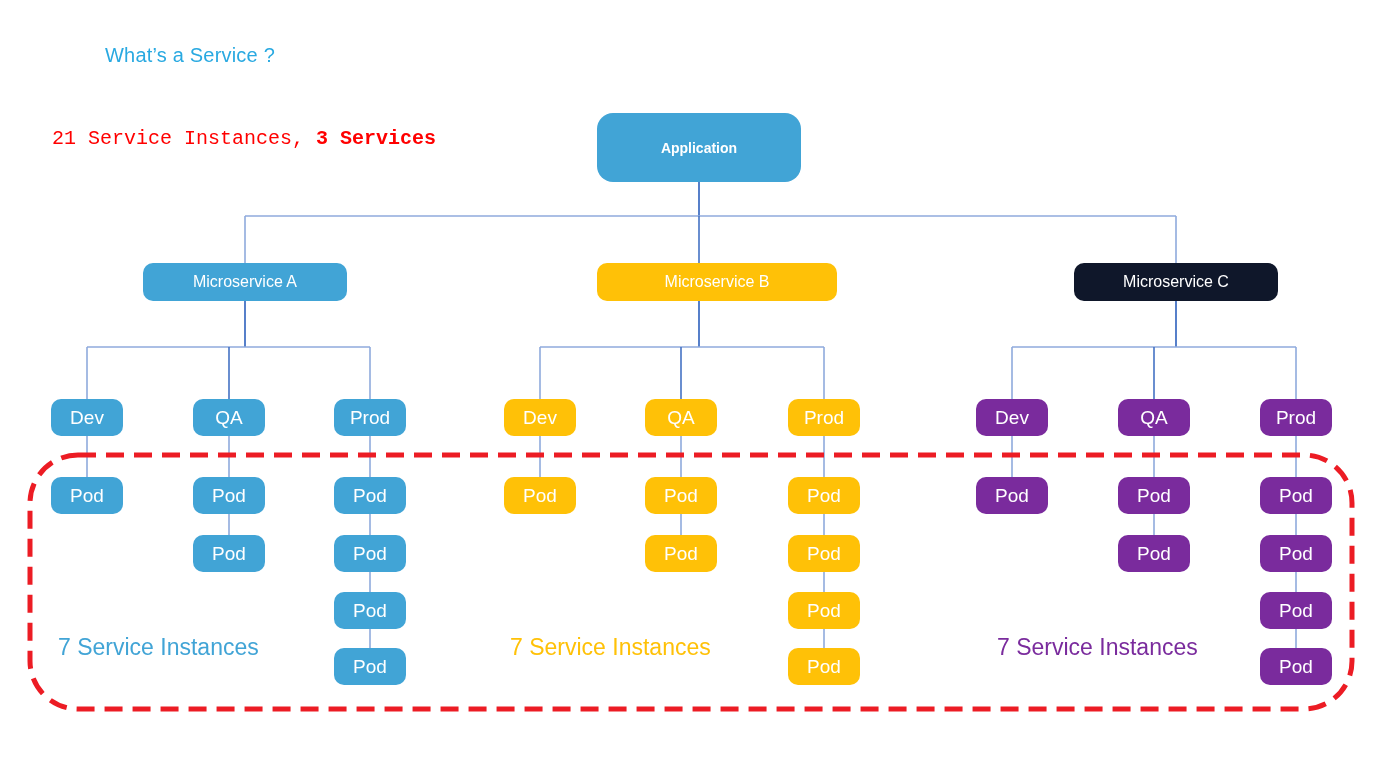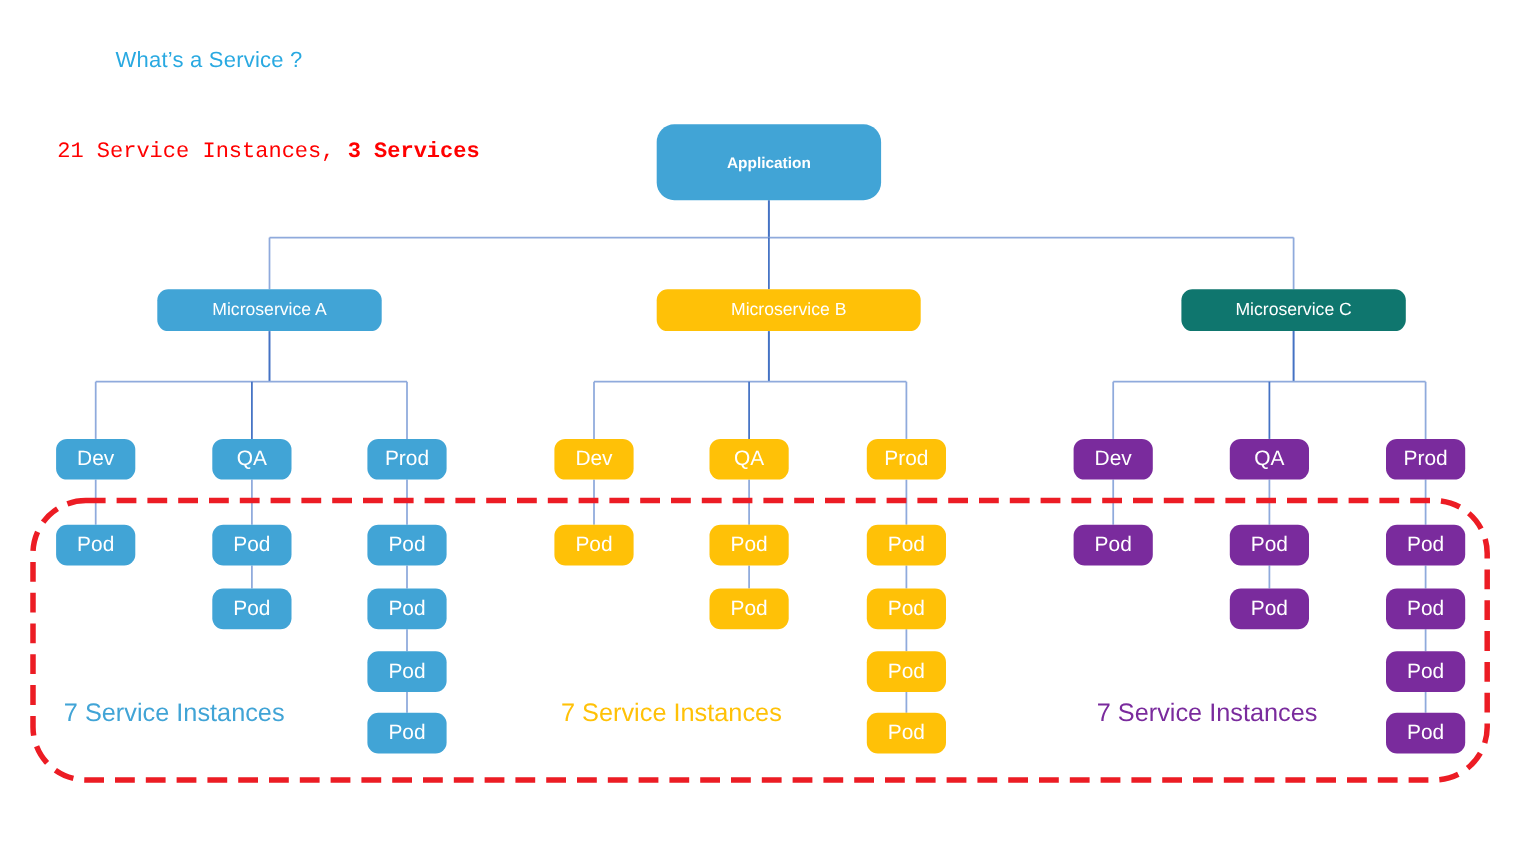--- a/index.html
+++ b/index.html
@@ -108,17 +108,17 @@
       <div class="node env" style="left: 976px; top: 399px; width: 72px; height: 37px; border-radius: 10px; background: rgb(122, 43, 157); color: rgb(255, 255, 255);">Dev</div>
       <div class="node pod" style="left: 976px; top: 477px; width: 72px; height: 37px; border-radius: 10px; background: rgb(122, 43, 157); color: rgb(255, 255, 255);">Pod</div>
       <div class="node env" style="left: 1118px; top: 399px; width: 72px; height: 37px; border-radius: 10px; background: rgb(122, 43, 157); color: rgb(255, 255, 255);">QA</div>
       <div class="node pod" style="left: 1118px; top: 477px; width: 72px; height: 37px; border-radius: 10px; background: rgb(122, 43, 157); color: rgb(255, 255, 255);">Pod</div>
       <div class="node pod" style="left: 1118px; top: 535px; width: 72px; height: 37px; border-radius: 10px; background: rgb(122, 43, 157); color: rgb(255, 255, 255);">Pod</div>
       <div class="node env" style="left: 1260px; top: 399px; width: 72px; height: 37px; border-radius: 10px; background: rgb(122, 43, 157); color: rgb(255, 255, 255);">Prod</div>
       <div class="node pod" style="left: 1260px; top: 477px; width: 72px; height: 37px; border-radius: 10px; background: rgb(122, 43, 157); color: rgb(255, 255, 255);">Pod</div>
       <div class="node pod" style="left: 1260px; top: 535px; width: 72px; height: 37px; border-radius: 10px; background: rgb(122, 43, 157); color: rgb(255, 255, 255);">Pod</div>
       <div class="node pod" style="left: 1260px; top: 592px; width: 72px; height: 37px; border-radius: 10px; background: rgb(122, 43, 157); color: rgb(255, 255, 255);">Pod</div>
       <div class="node pod" style="left: 1260px; top: 648px; width: 72px; height: 37px; border-radius: 10px; background: rgb(122, 43, 157); color: rgb(255, 255, 255);">Pod</div>
-      <div class="node ms" style="left: 1074px; top: 263px; width: 204px; height: 38px; border-radius: 10px; background: #0f766e; color: rgb(255, 255, 255);">Microservice C</div>
+      <div class="node ms" style="left: 1074px; top: 263px; width: 204px; height: 38px; border-radius: 10px; background: #0f172a; color: rgb(255, 255, 255);">Microservice C</div>
       <div class="group-label" style="left: 997px; top: 634px; color: rgb(122, 43, 157);">7 Service Instances</div>
       <div class="node app" style="left: 597px; top: 113px; width: 204px; height: 69px; border-radius: 16px; background: rgb(65, 164, 214); color: rgb(255, 255, 255);">Application</div>
     </div>
 </div>
 
 </body></html>

